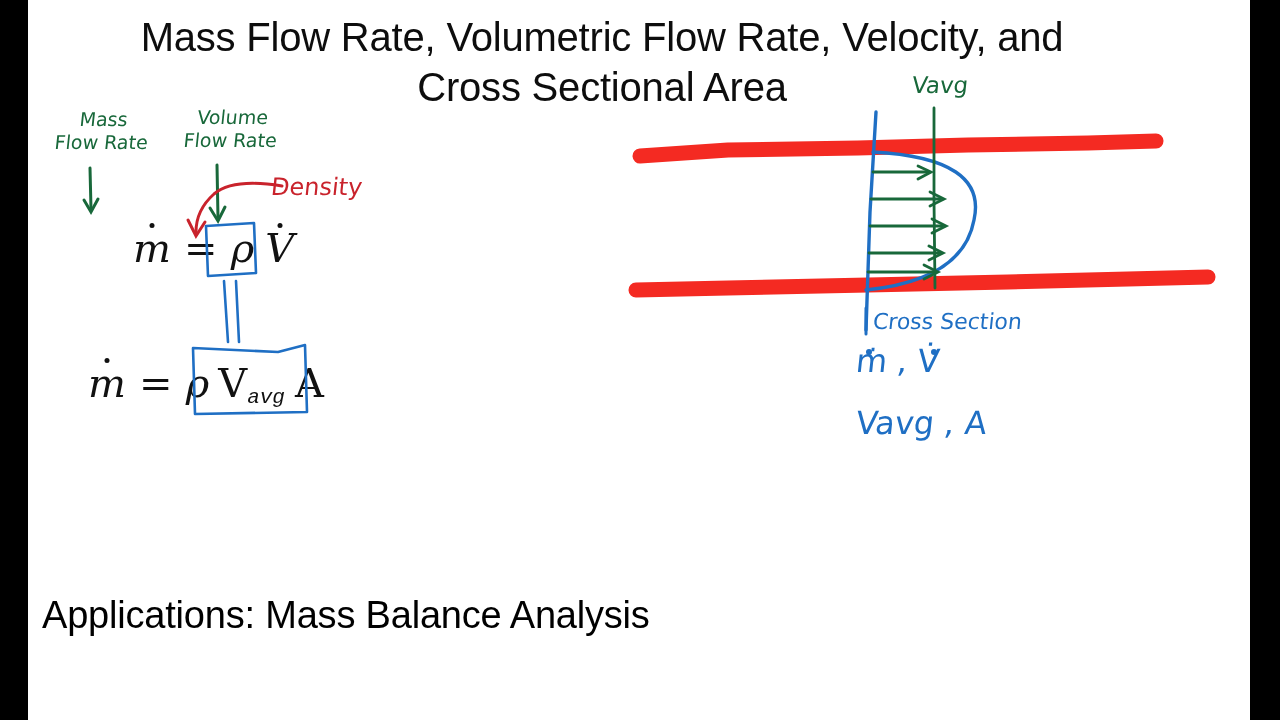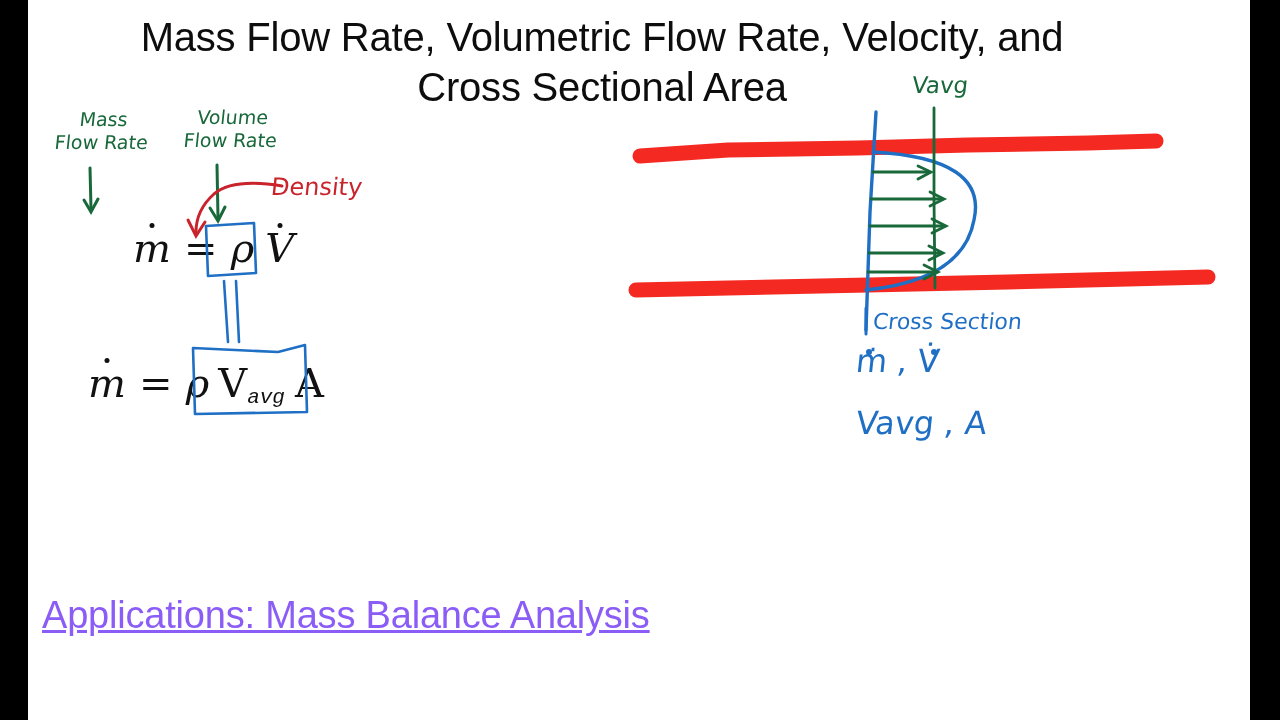--- a/index.html
+++ b/index.html
@@ -52,23 +52,22 @@
     letter-spacing: -0.2px;
     white-space: pre-line;
   }
   #footer-text {
     position: absolute;
     left: 14px;
     top: 592px;
     font-size: 38px;
     line-height: 46px;
     font-weight: 400;
-    color: #8b5cf6;
+    color: #000000;
     letter-spacing: -0.2px;
-    text-decoration: underline;
   }
 
   
   .hand {
     position: absolute;
     font-family: "DejaVu Sans", sans-serif;
     white-space: pre;
   }
   .hand-green { color: #18683a; }
   .hand-red   { color: #c9232c; }

